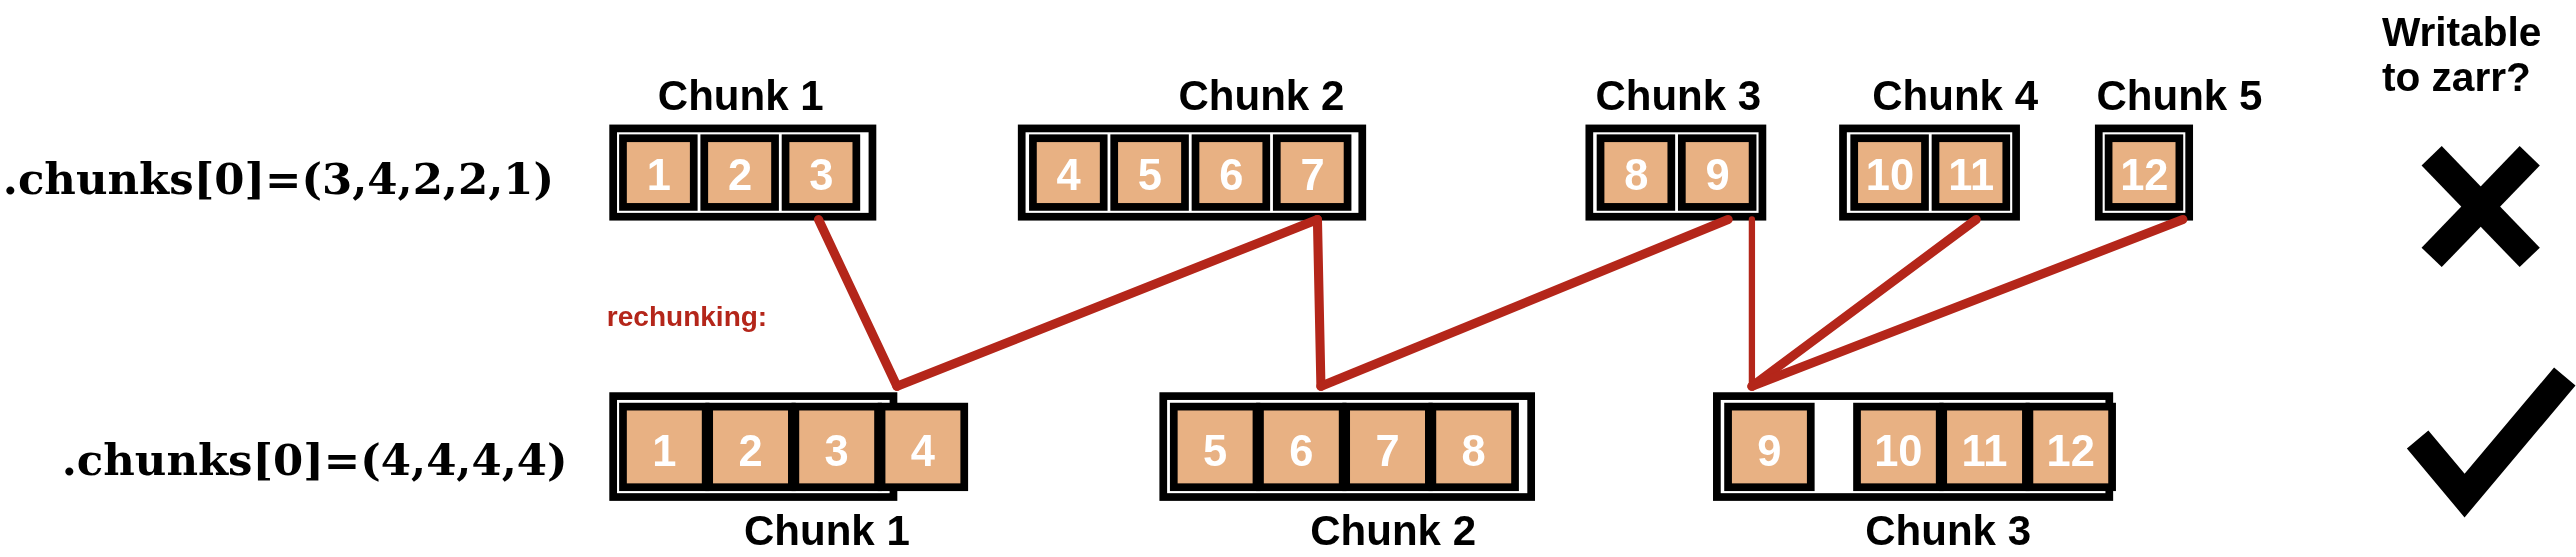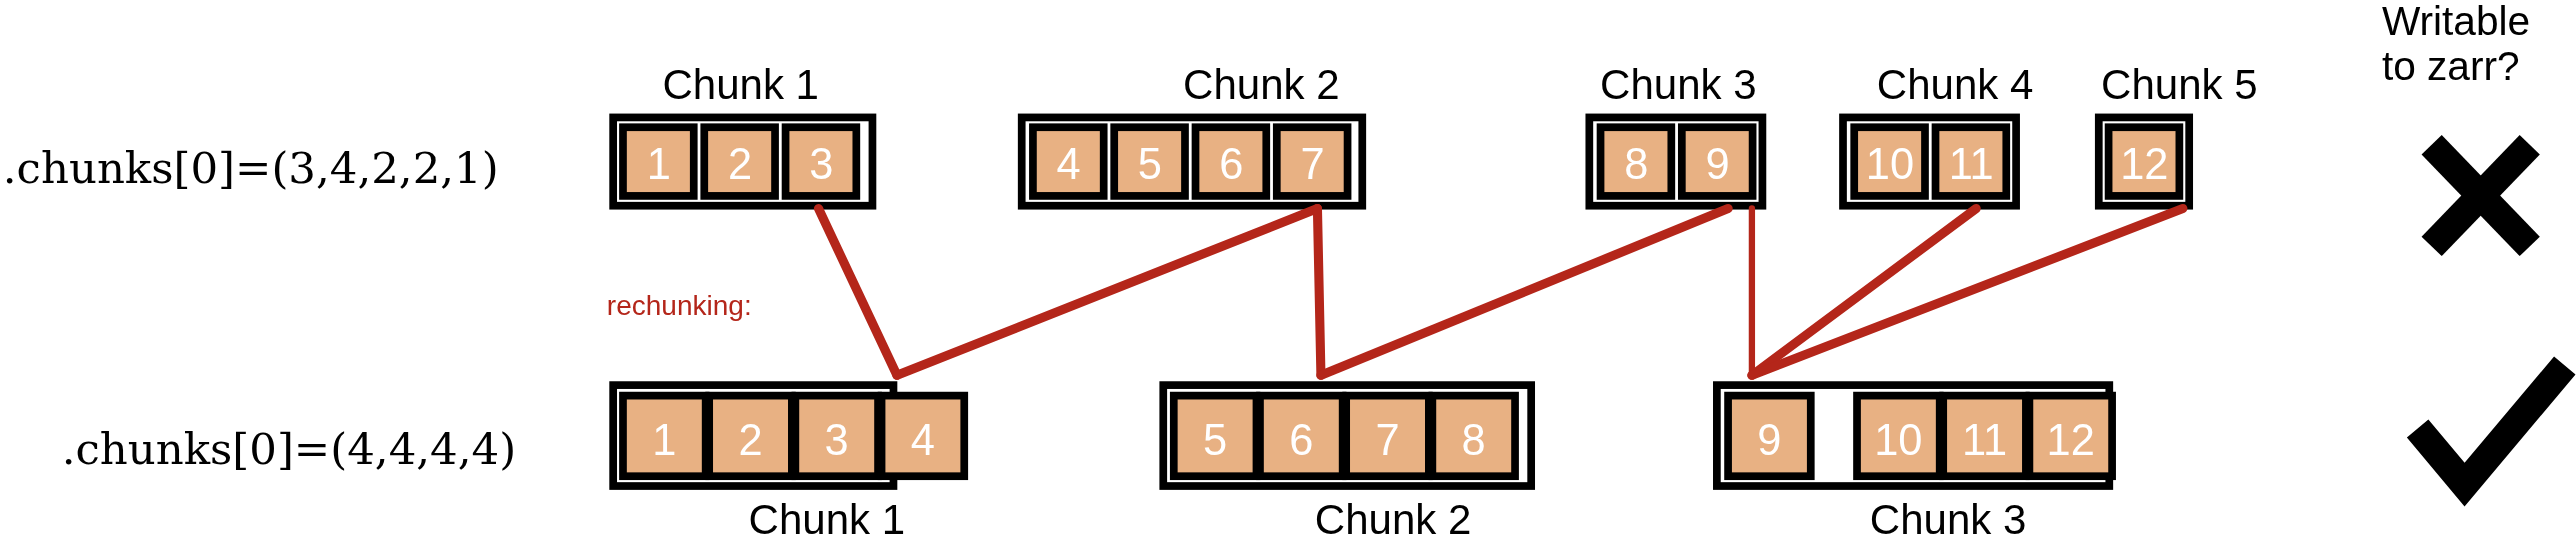--- a/index.html
+++ b/index.html
@@ -1,18 +1,18 @@
 <!DOCTYPE html>
 <html style="font-size:11.2px"><head>
 <meta charset="utf-8">
 <style>
   html,body{margin:0;padding:0;background:#ffffff;}
   body{width:2576px;height:558px;position:relative;overflow:hidden;
        font-family:"Liberation Sans",sans-serif;color:#000;}
-  #stage{position:absolute;left:0;top:1px;width:2576px;height:519px;}
+  #stage{position:absolute;left:0;top:12px;width:2576px;height:519px;font-weight:bold;}
   svg#diagram{position:absolute;left:0;top:0;width:2576px;height:558px;display:block;}
   .code-label{font-family:"DejaVu Serif",serif;font-size:62px;letter-spacing:0px;fill:#000;}
   .chunk-label{font-family:"Liberation Sans",sans-serif;font-size:60px;fill:#000;text-anchor:middle;}
   .cell-num{font-family:"Liberation Sans",sans-serif;font-size:62px;fill:#ffffff;text-anchor:middle;}
   .rechunk-label{font-family:"Liberation Sans",sans-serif;font-size:40px;text-anchor:start;}
   .header-text{font-family:"Liberation Sans",sans-serif;font-size:58px;fill:#000;text-anchor:start;}
   .grp{fill:none;stroke:#000;}
   .cellbox{stroke:#000;}
   .mark{fill:none;stroke:#000;stroke-width:40;stroke-linecap:butt;}
   .conn{fill:none;stroke-linecap:round;}

